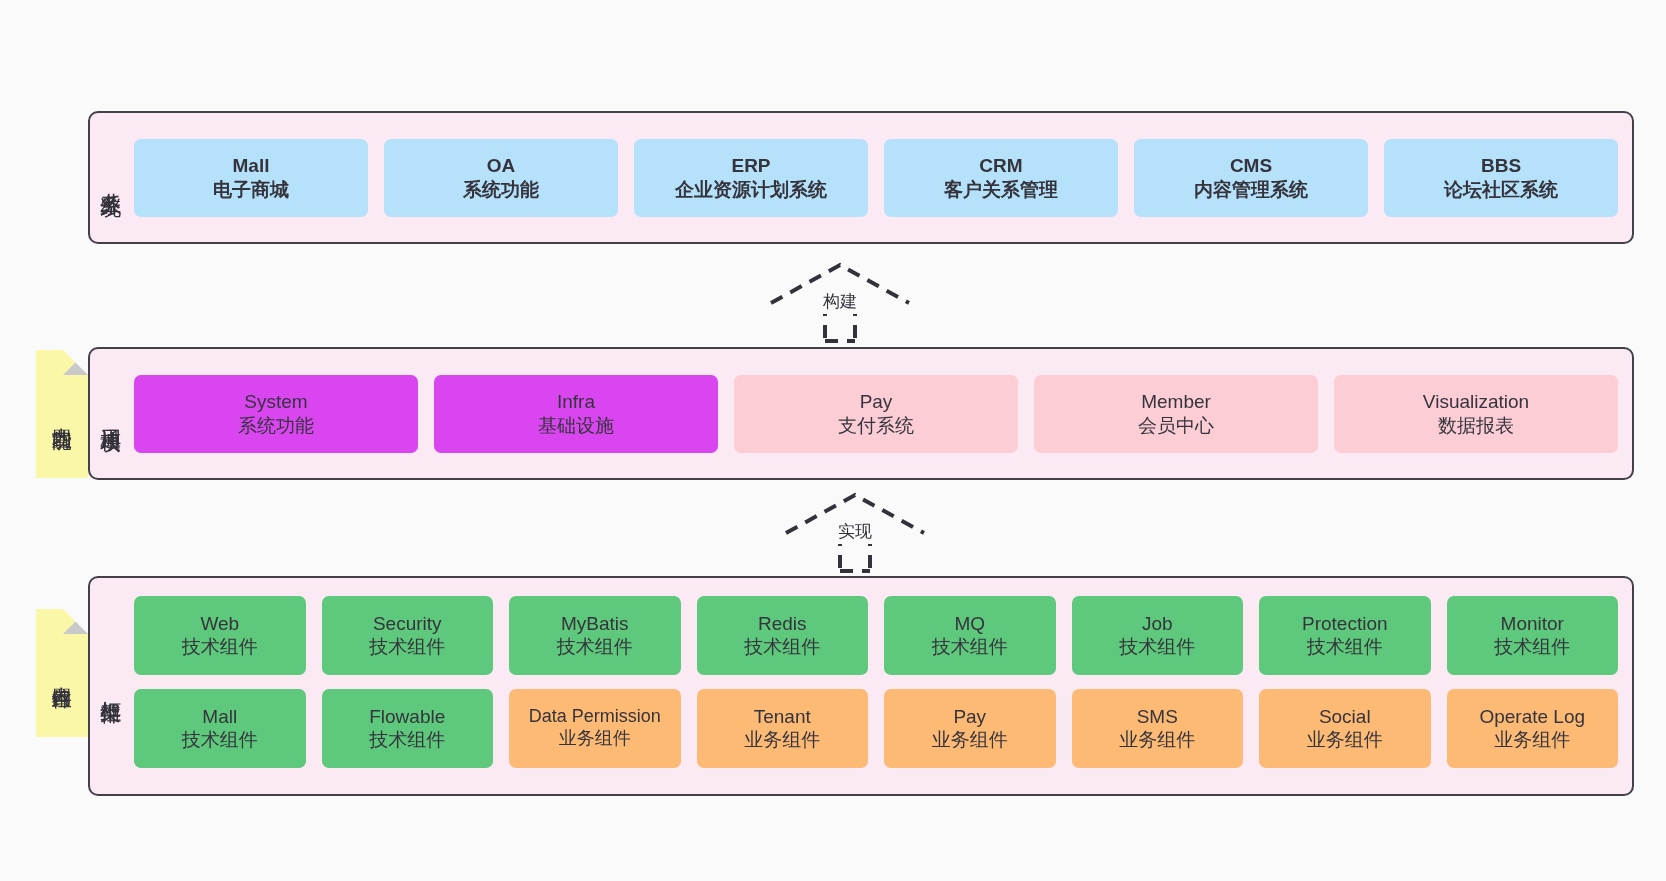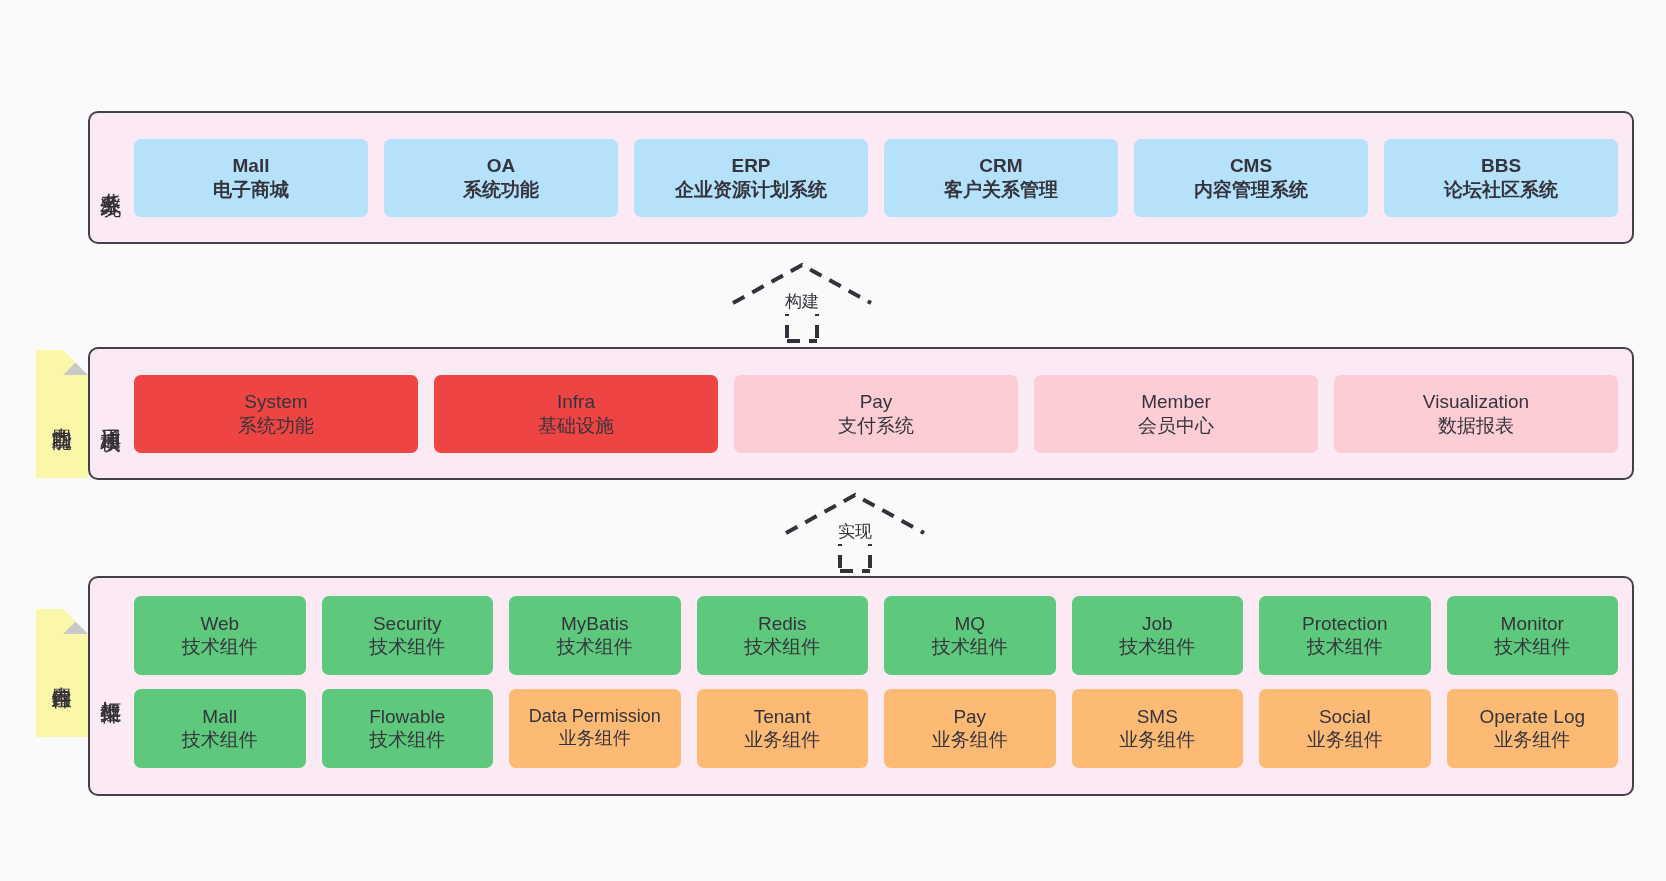--- a/index.html
+++ b/index.html
@@ -72,21 +72,21 @@
   .card.small .t-en,
   .card.small .t-cn { font-size: 18px; }
 
   
   #layer-business { left: 88px; top: 111px; width: 1546px; height: 133px; }
   #layer-business .card { height: 78px; background: #b5e1fb; font-weight: bold; }
 
   
   #layer-modules { left: 88px; top: 347px; width: 1546px; height: 133px; }
   #layer-modules .card { height: 78px; }
-  .c-red   { background: #ef4444; }
+  .c-red   { background: #d946ef; }
   .c-pink  { background: #fccdd5; }
 
   
   #layer-framework { left: 88px; top: 576px; width: 1546px; height: 220px; }
   #layer-framework .card { height: 79px; }
   .c-green      { background: #5ec97c; }
   .c-lightgreen { background: #fdba74; }
 
   
   .sticky {
@@ -132,21 +132,21 @@
     left: 50%;
     transform: translateX(-50%);
     top: 28px;
     background: #fafafa;
     padding: 1px 4px;
     font-size: 17px;
     color: #33323a;
     white-space: nowrap;
     user-select: none;
   }
-  #conn-build   { left: 719px; top: 261px; width: 166px; height: 82px; text-align: center; }
+  #conn-build   { left: 757px; top: 261px; width: 166px; height: 82px; text-align: center; }
   #conn-impl    { left: 772px; top: 491px; width: 166px; height: 82px; }
 </style>
 </head>
 <body>
 
 <div class="layer" id="layer-business">
   <div class="layer-label">业务系统</div>
   <div class="cards">
     <div class="card">
       <span class="t-en">Mall</span>

